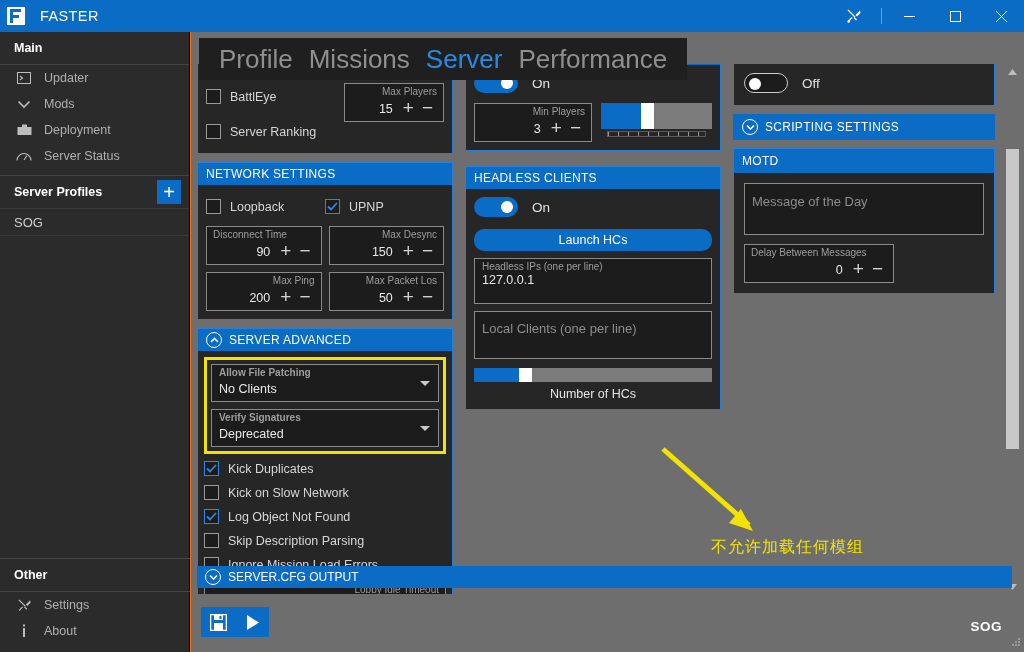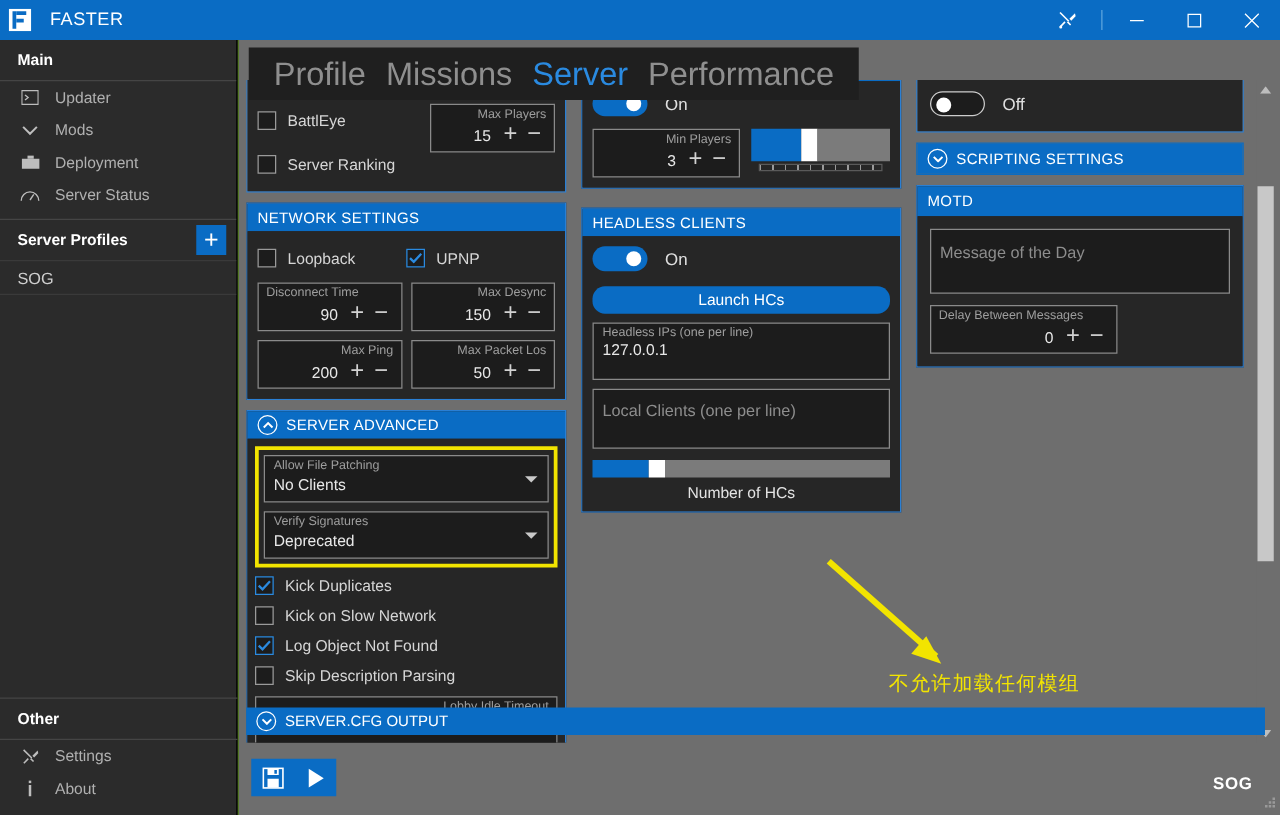--- a/index.html
+++ b/index.html
@@ -2,21 +2,21 @@
 <html><head>
 <meta charset="utf-8">
 <style>
   * { box-sizing: border-box; margin: 0; padding: 0; }
   html, body {
     width: 1024px; height: 652px;
     background: #1e1e1e;
     font-family: "Liberation Sans", sans-serif;
     overflow: hidden;
   }
-  .app { position: relative; width: 840px; height: 652px; background: #4d7c0f; }
+  .app { position: relative; width: 840px; height: 652px; background: #f97316; }
 
   
   .titlebar {
     position: absolute; top: 0; left: 0; width: 1024px; height: 32px;
     background: #0a6cc4; display: flex; align-items: center;
   }
   .title-logo {
     width: 32px; height: 32px; display: flex; align-items: center; justify-content: center;
   }
   .title-logo svg { display: block; }
@@ -125,21 +125,21 @@
   .spin-pm {
     color: #d2d2d2; font-size: 19px; font-weight: 300; margin-top: 9px;
     padding: 0 4px; line-height: 1;
   }
 
   
   .dd {
     border: 1px solid #8a8a8a; background: #1c1c1c; height: 38px;
     position: relative; padding: 14px 22px 0 7px; margin-bottom: 7px;
   }
-  .dd-cap { position: absolute; top: 2px; left: 7px; color: #9e9e9e; font-size: 10px; }
+  .dd-cap { position: absolute; top: 2px; left: 7px; color: #9e9e9e; font-size: 10px; font-weight: bold; }
   .dd-val { color: #e8e8e8; font-size: 12.5px; }
   .dd-arrow {
     position: absolute; right: 8px; top: 50%; margin-top: -2px;
     width: 0; height: 0; border-left: 5px solid transparent;
     border-right: 5px solid transparent; border-top: 5px solid #c9c9c9;
   }
 
   
   .tin {
     border: 1px solid #8a8a8a; background: #1c1c1c; position: relative;
@@ -473,20 +473,24 @@
                 <svg width="11" height="9" viewBox="0 0 11 9" fill="none" stroke="#2a8ae0" stroke-width="1.8">
                     <path d="M1 4.5 L4 7.5 L10 1"></path>
                   </svg>
               </span>
               <span class="chk-label">Log Object Not Found</span>
             </div>
             <div class="chk-row">
               <span class="chk"></span>
               <span class="chk-label">Skip Description Parsing</span>
             </div>
+            <div class="chk-row">
+              <span class="chk"></span>
+              <span class="chk-label">Ignore Mission Load Errors</span>
+            </div>
             <div class="spin" style="margin-top:6px">
               <span class="spin-cap">Lobby Idle Timeout</span>
 
             </div>
           </div>
         </div>
       </div>
 
       <div class="col col2">
 

